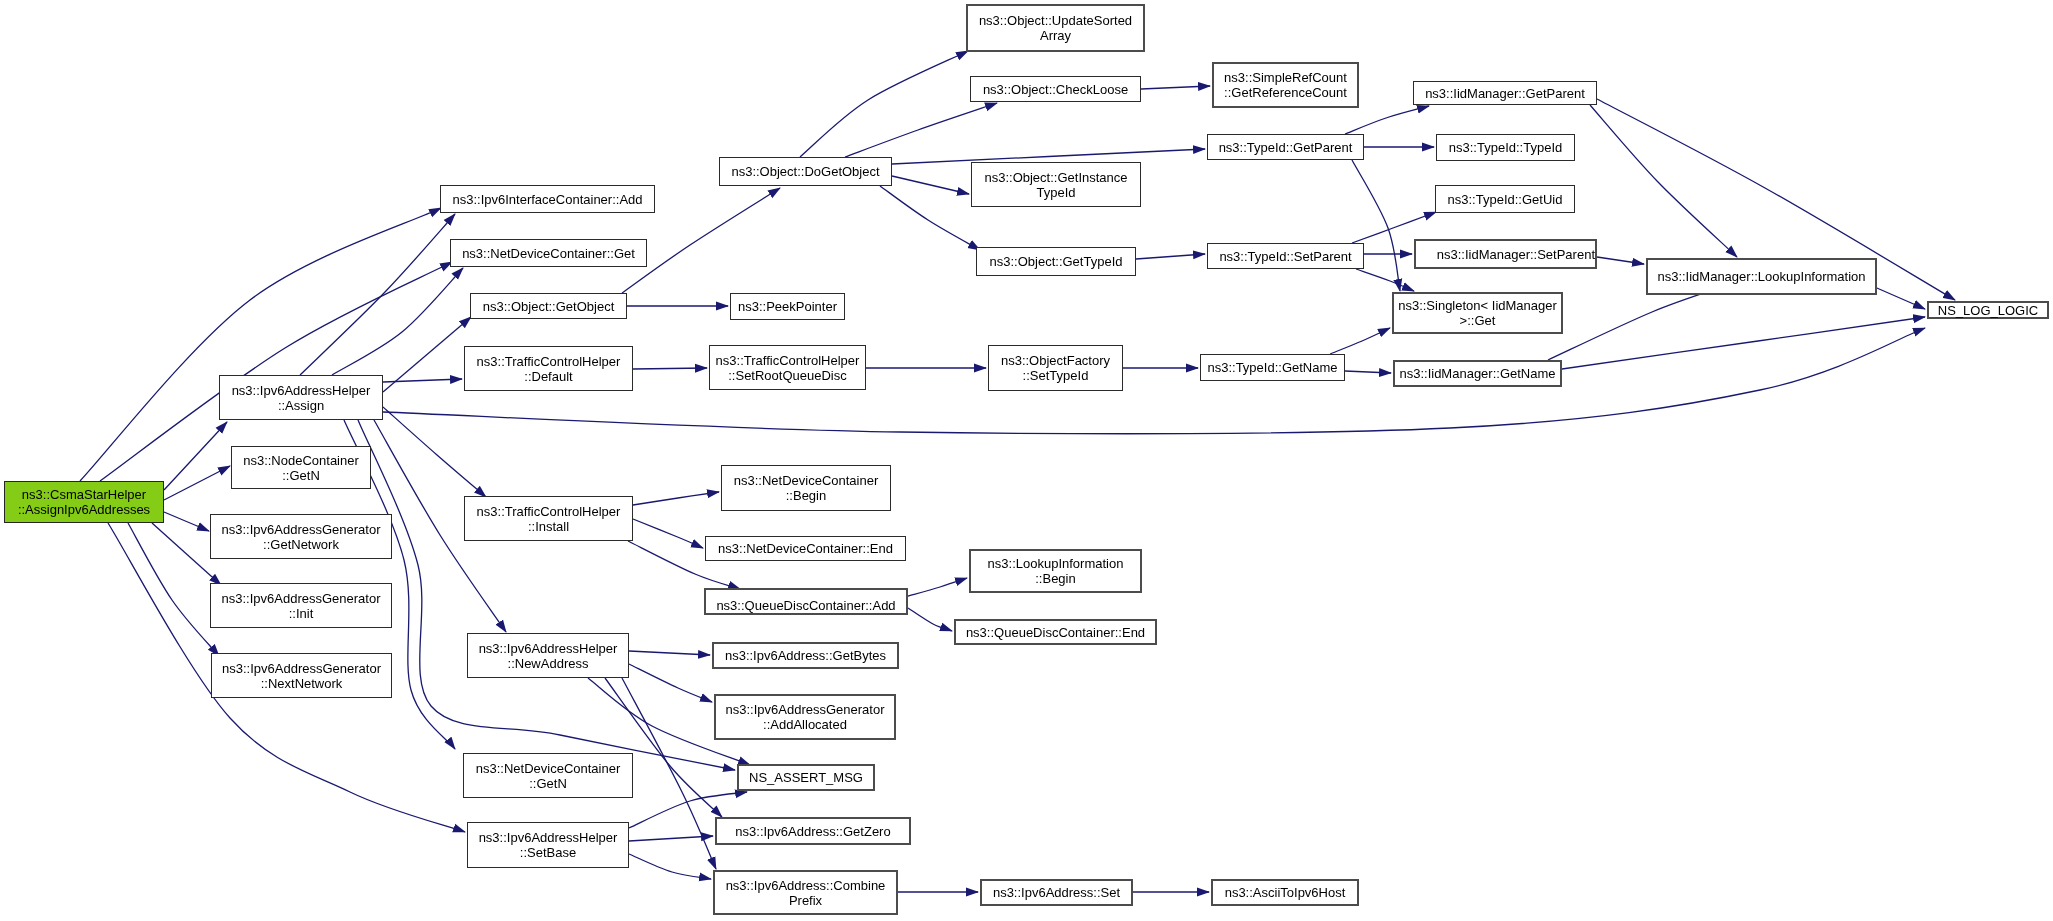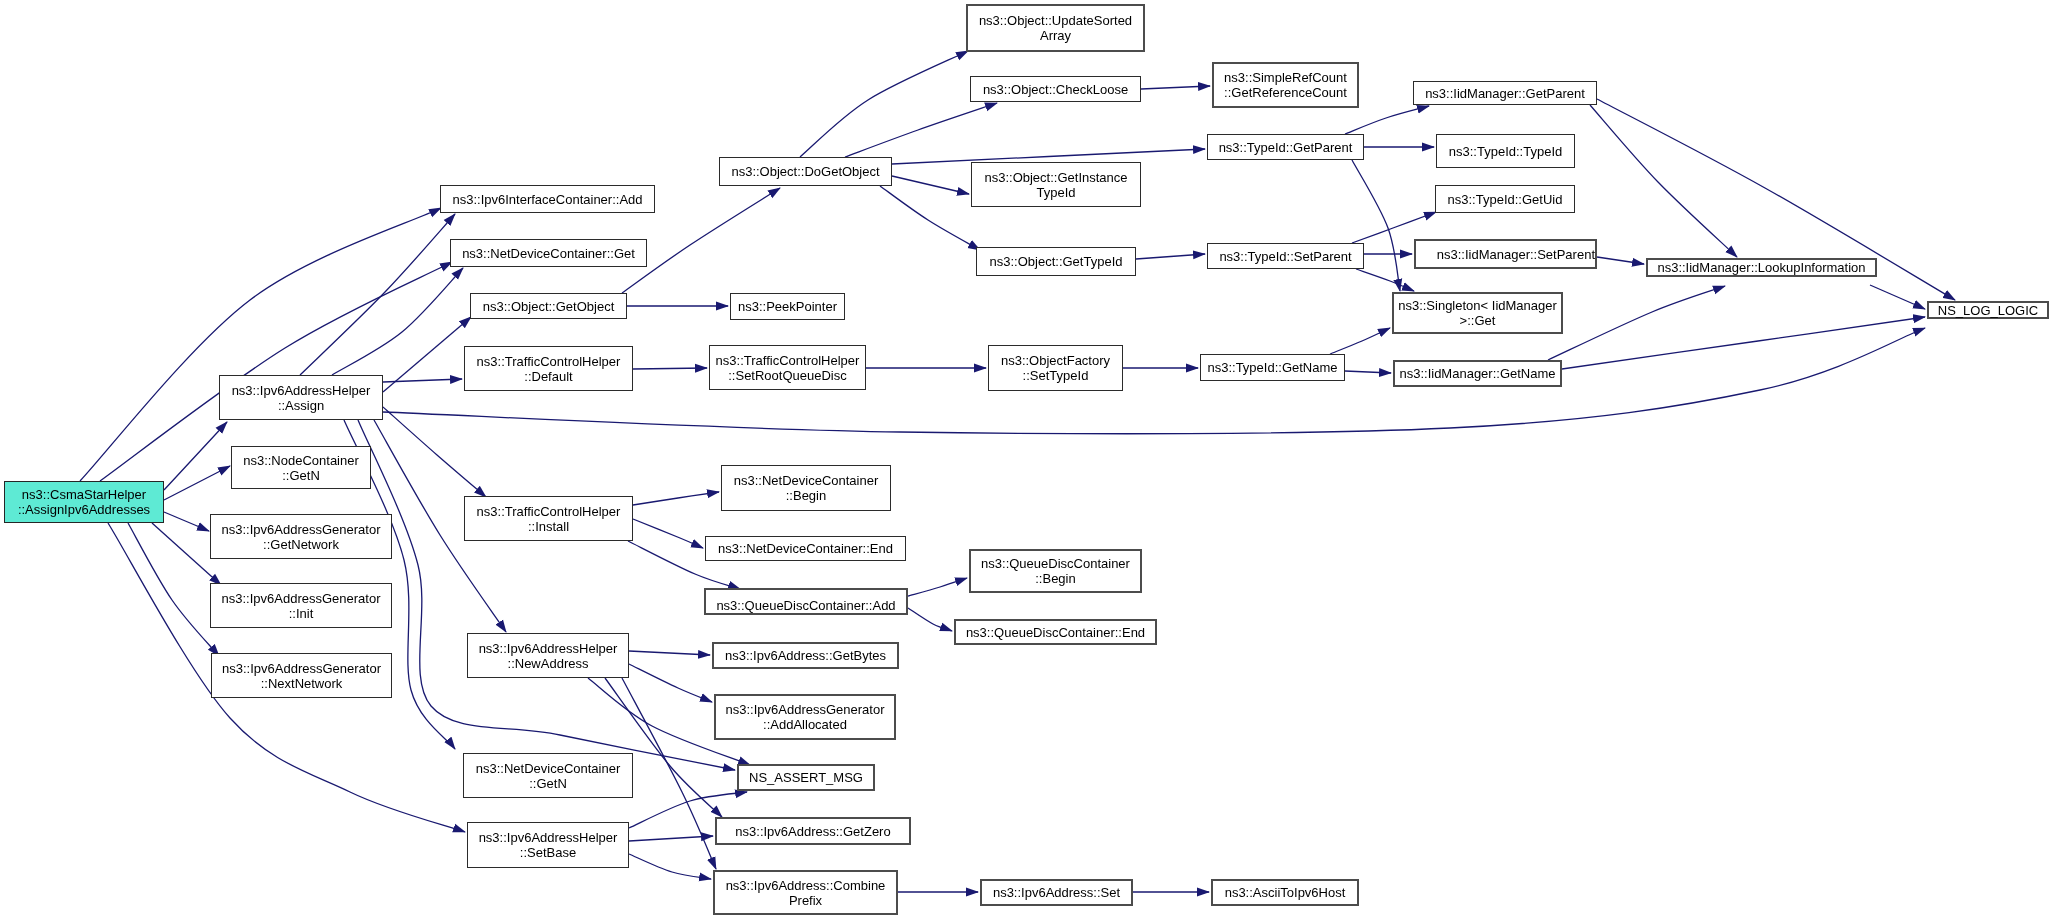--- a/index.html
+++ b/index.html
@@ -7,21 +7,21 @@
   #edges{position:absolute;left:0;top:0;}
   .edge{fill:none;stroke:#191970;stroke-width:1.3px;}
   .node{
     position:absolute;box-sizing:border-box;
     display:flex;flex-direction:column;align-items:center;justify-content:center;
     background:#ffffff;border:1px solid #2b2b2b;
     font-size:13px;line-height:15px;color:#000000;text-align:center;
     white-space:nowrap;cursor:pointer;
   }
   .node.bold{border-width:2px;border-color:#4c4c4c;}
-  .node.main{background:#5eead4;border-color:#262626;}
+  .node.main{background:#84cc16;border-color:#262626;}
 </style>
 </head>
 <body>
 
 <div id="canvas" style="width: 2053px; height: 921px;">
   <svg id="edges" xmlns="http://www.w3.org/2000/svg" width="2053" height="921" viewBox="0 0 2053 921">
     <defs>
       <marker id="arrow" markerUnits="userSpaceOnUse" markerWidth="13" markerHeight="10" refX="12" refY="5" orient="auto">
         <polygon points="0,0.5 13,5 0,9.5" fill="#191970"></polygon>
       </marker>
@@ -201,51 +201,51 @@
       <div class="node" style="left: 1207px; top: 134px; width: 157px; height: 26px;">
         <span>ns3::TypeId::GetParent</span>
       </div>
       <div class="node" style="left: 1207px; top: 243px; width: 157px; height: 26px;">
         <span>ns3::TypeId::SetParent</span>
       </div>
       <div class="node" style="left: 1200px; top: 354px; width: 145px; height: 27px;">
         <span>ns3::TypeId::GetName</span>
       </div>
       <div class="node bold" style="left: 969px; top: 549px; width: 173px; height: 44px;">
-        <span>ns3::QueueDiscContainer</span>
+        <span>ns3::LookupInformation</span>
         <span>::Begin</span>
       </div>
       <div class="node bold" style="left: 954px; top: 619px; width: 203px; height: 26px;">
         <span>ns3::QueueDiscContainer::End</span>
       </div>
       <div class="node bold" style="left: 980px; top: 879px; width: 153px; height: 27px;">
         <span>ns3::Ipv6Address::Set</span>
       </div>
       <div class="node" style="left: 1413px; top: 81px; width: 184px; height: 24px;">
         <span>ns3::IidManager::GetParent</span>
       </div>
-      <div class="node" style="left: 1436px; top: 134px; width: 139px; height: 34px;">
+      <div class="node" style="left: 1436px; top: 134px; width: 139px; height: 27px;">
         <span>ns3::TypeId::TypeId</span>
       </div>
       <div class="node" style="left: 1435px; top: 185px; width: 140px; height: 28px;">
         <span>ns3::TypeId::GetUid</span>
       </div>
       <div class="node bold" style="left: 1414px; top: 239px; width: 183px; height: 30px; align-items: flex-end;">
         <span>ns3::IidManager::SetParent</span>
       </div>
       <div class="node bold" style="left: 1392px; top: 292px; width: 171px; height: 42px;">
         <span>ns3::Singleton&lt; IidManager</span>
         <span>&gt;::Get</span>
       </div>
       <div class="node bold" style="left: 1393px; top: 360px; width: 169px; height: 27px;">
         <span>ns3::IidManager::GetName</span>
       </div>
       <div class="node bold" style="left: 1211px; top: 879px; width: 148px; height: 27px;">
         <span>ns3::AsciiToIpv6Host</span>
       </div>
-      <div class="node bold" style="left: 1646px; top: 258px; width: 231px; height: 19px;">
+      <div class="node bold" style="left: 1646px; top: 258px; width: 231px; height: 37px;">
         <span>ns3::IidManager::LookupInformation</span>
       </div>
       <div class="node bold" style="left: 1927px; top: 301px; width: 122px; height: 18px;">
         <span>NS_LOG_LOGIC</span>
       </div>
     </div>
 </div>
 
 </body></html>

